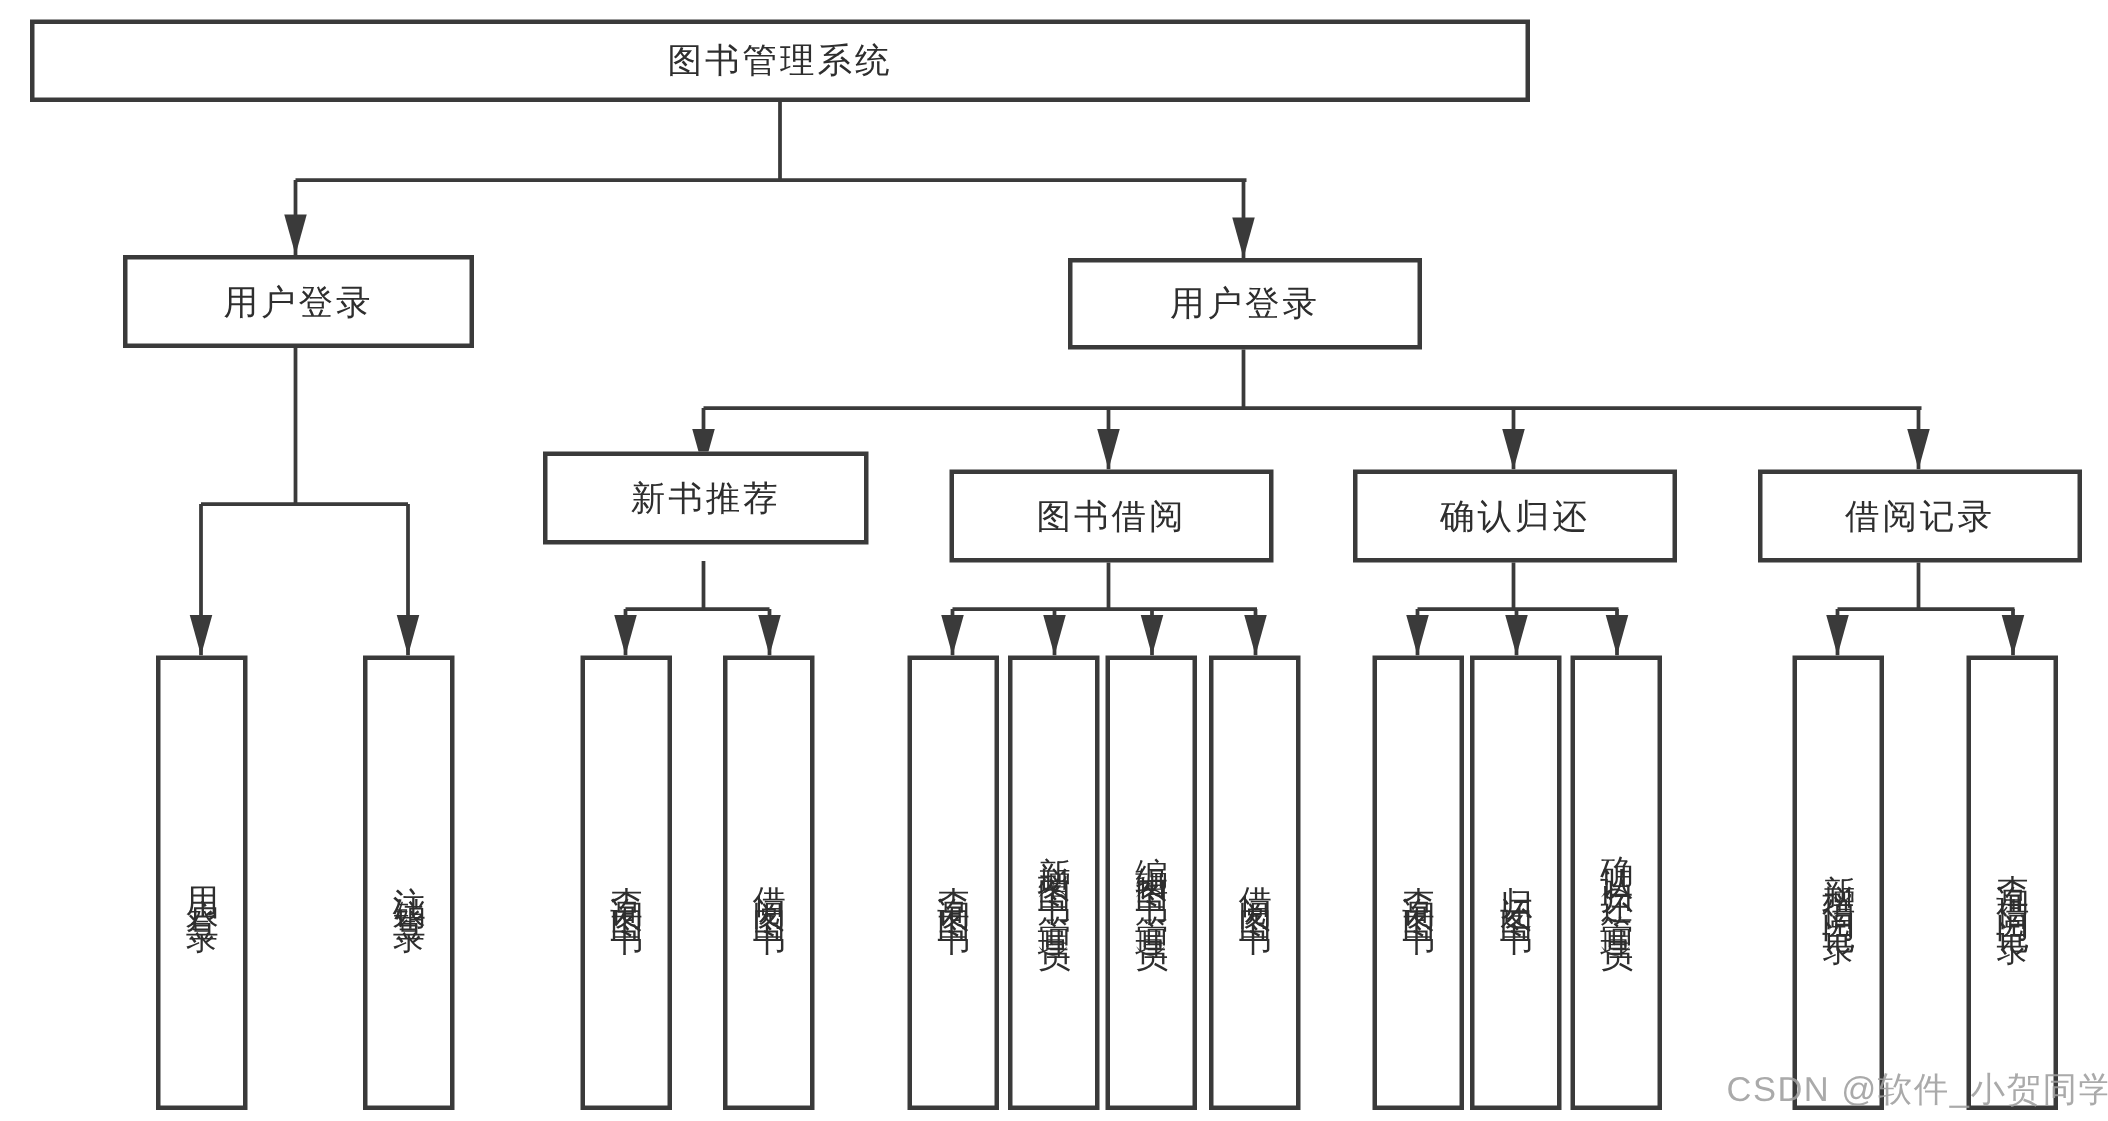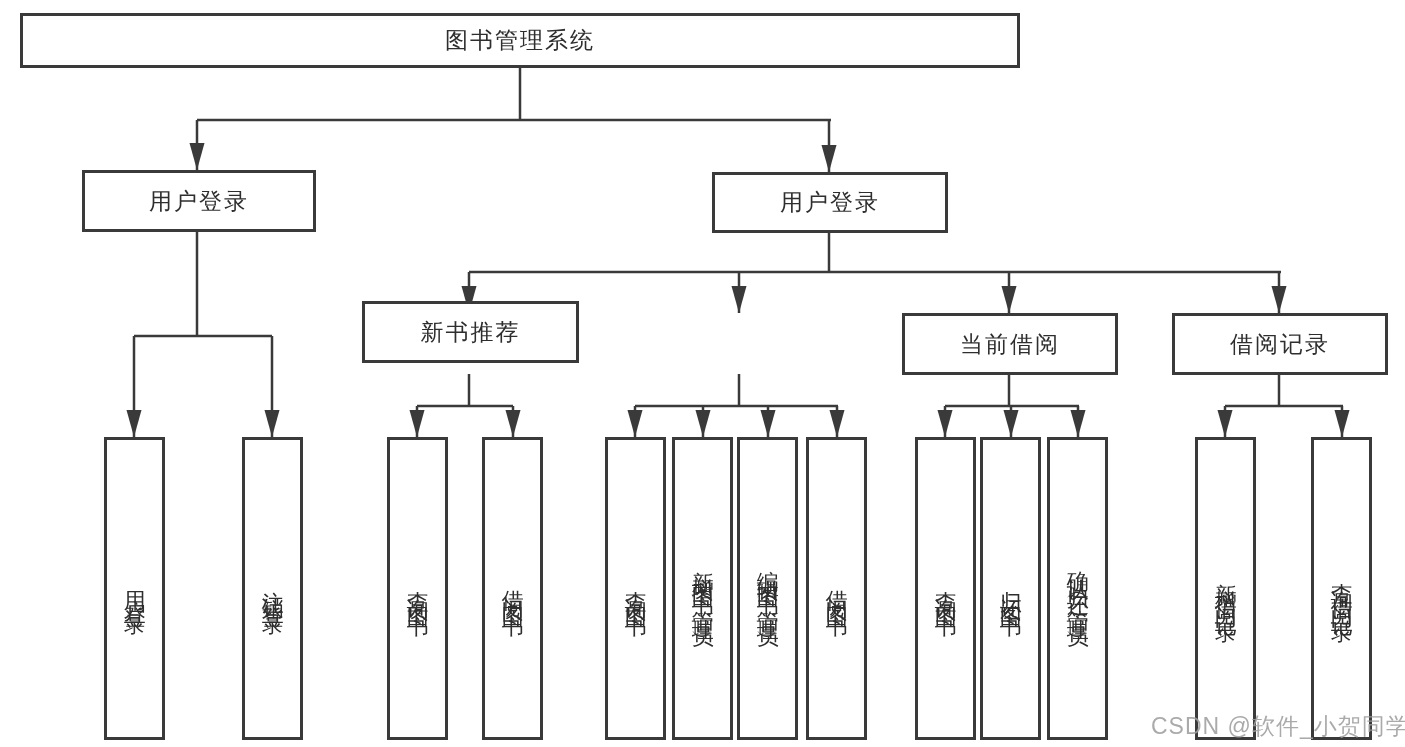--- a/index.html
+++ b/index.html
@@ -109,22 +109,25 @@
   <div class="node" style="left:82px;top:170px;width:234px;height:62px">
     <span class="hlabel">用户登录</span>
   </div>
   <div class="node" style="left:712px;top:172px;width:236px;height:61px">
     <span class="hlabel">用户登录</span>
   </div>
 
   <div class="node" style="left:362px;top:301px;width:217px;height:62px">
     <span class="hlabel">新书推荐</span>
   </div>
+  <div class="node" style="left:633px;top:313px;width:216px;height:62px">
+    <span class="hlabel">图书借阅</span>
+  </div>
   <div class="node" style="left:902px;top:313px;width:216px;height:62px">
-    <span class="hlabel">当前借阅</span>
+    <span class="hlabel">确认归还</span>
   </div>
   <div class="node" style="left:1172px;top:313px;width:216px;height:62px">
     <span class="hlabel">借阅记录</span>
   </div>
 
   <div class="node" style="left:104px;top:437px;width:61px;height:303px">
     <span class="vlabel">用户登录</span>
   </div>
   <div class="node" style="left:242px;top:437px;width:61px;height:303px">
     <span class="vlabel">注销登录</span>

